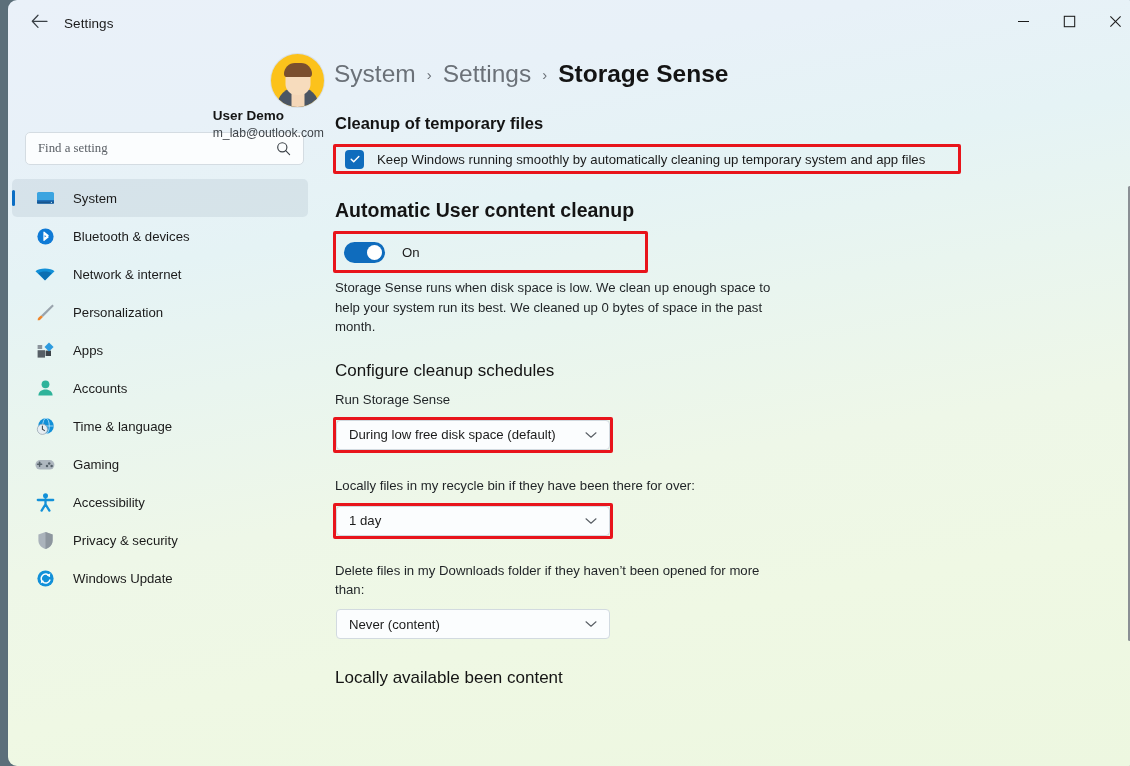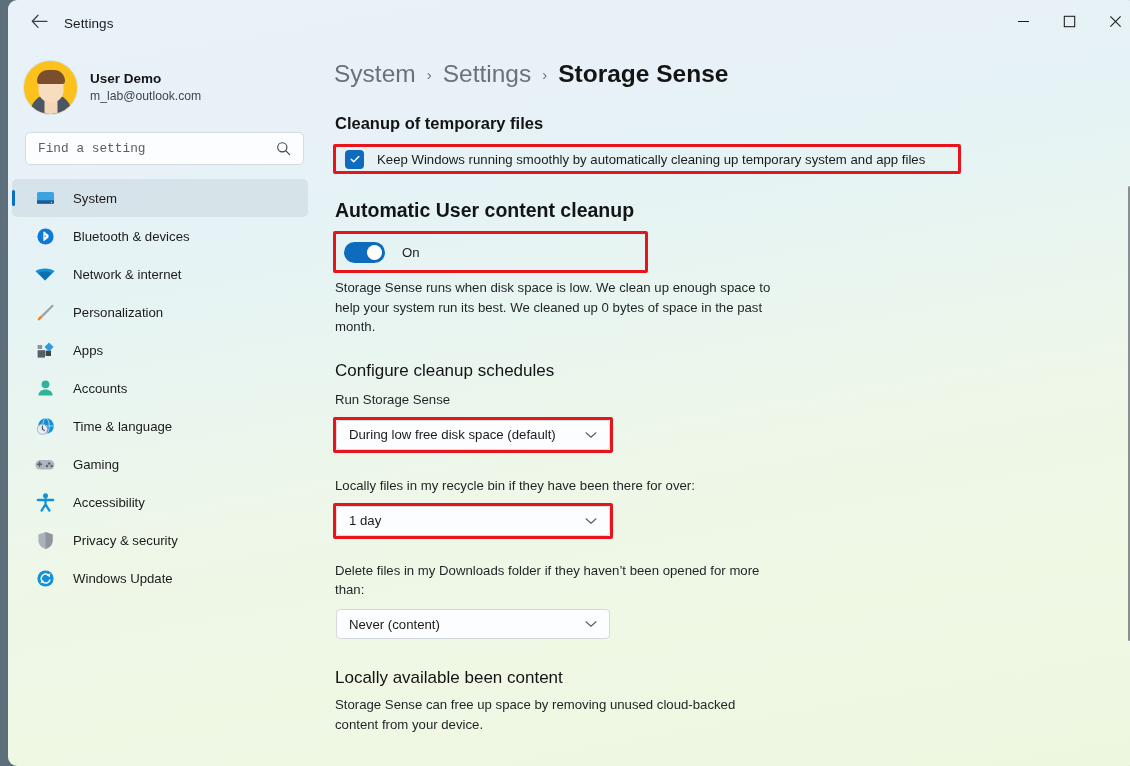--- a/index.html
+++ b/index.html
@@ -54,24 +54,25 @@
     cursor: pointer;
   }
 
   
   #sidebar {
     position: absolute; left: 0; top: 46px;
     width: 316px; height: 720px;
     padding: 0;
   }
   .account {
-    display: flex; align-items: center;
+    display: flex; align-items: flex-end;
     margin: 8px 0 0 16px;
     height: 66px;
     cursor: pointer;
+    flex-direction: column;
   }
   .avatar {
     width: 53px; height: 53px; border-radius: 50%;
     background: #fcc21b;
     position: relative; overflow: hidden;
     flex: none;
     box-shadow: 0 0 0 1px rgba(0,0,0,.07);
   }
   .av-body {
     position: absolute; left: 50%; bottom: -4px;
@@ -109,21 +110,21 @@
     width: 279px; height: 33px;
     background: #fbfdfe;
     border: 1px solid #d4dce2;
     border-radius: 5px;
     display: flex; align-items: center;
     cursor: text;
   }
   .searchbox input {
     flex: 1;
     border: none; outline: none; background: transparent;
-    font-family: Liberation Mono, monospace;
+    font-family: Liberation Serif, serif;
     font-size: 12.8px;
     color: #1b1b1b;
     margin-left: 12px;
   }
   .searchbox input::placeholder { color: #5b6066; }
   .search-ic { margin-right: 12px; display: flex; }
 
   .navlist { margin-top: 14px; }
   .navitem {
     position: relative;
@@ -546,21 +547,20 @@
         <span class="dd-val">Never (content)</span>
         <span class="dd-ch">
           <svg width="12" height="8" viewBox="0 0 12 8">
             <path d="M1 1.8 L6 6.2 L11 1.8" fill="none" stroke="#5b6066" stroke-width="1.15" stroke-linecap="round" stroke-linejoin="round"></path>
           </svg>
         </span>
       </div>
     </div>
 
     <div class="h-sec2" style="margin-top:29px;">Locally available been content</div>
-    <div class="body-txt" style="margin-top:7px;max-width:430px;">Storage Sense can free up space by removing unused cloud-backed content from your device.</div>
 
   </div>
 
   <div id="scrollbar">
     <div id="scrollthumb"></div>
   </div>
 
 </div>
 
 </body></html>

